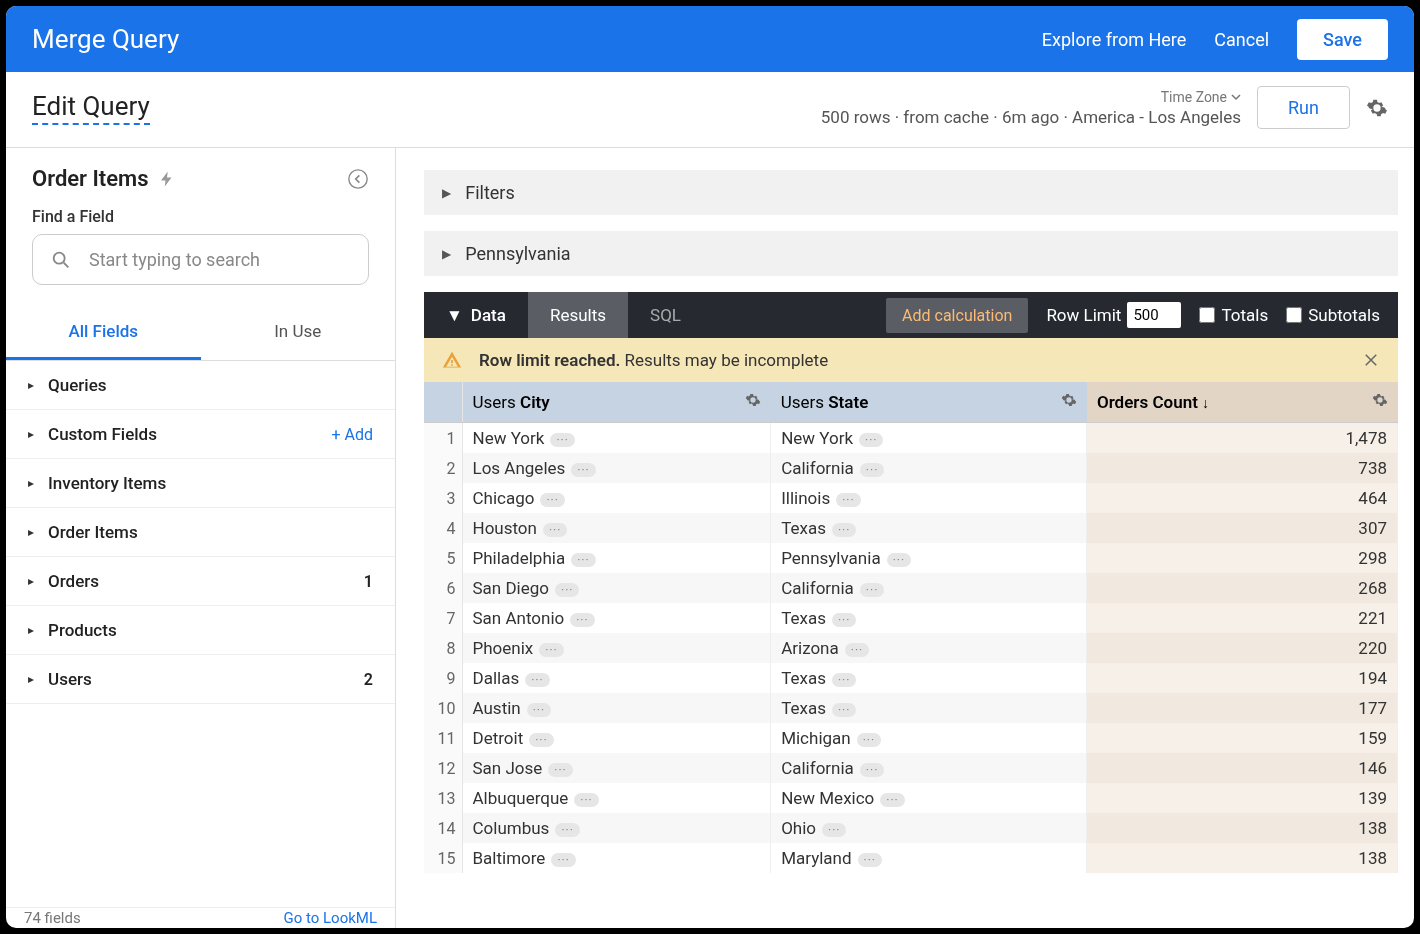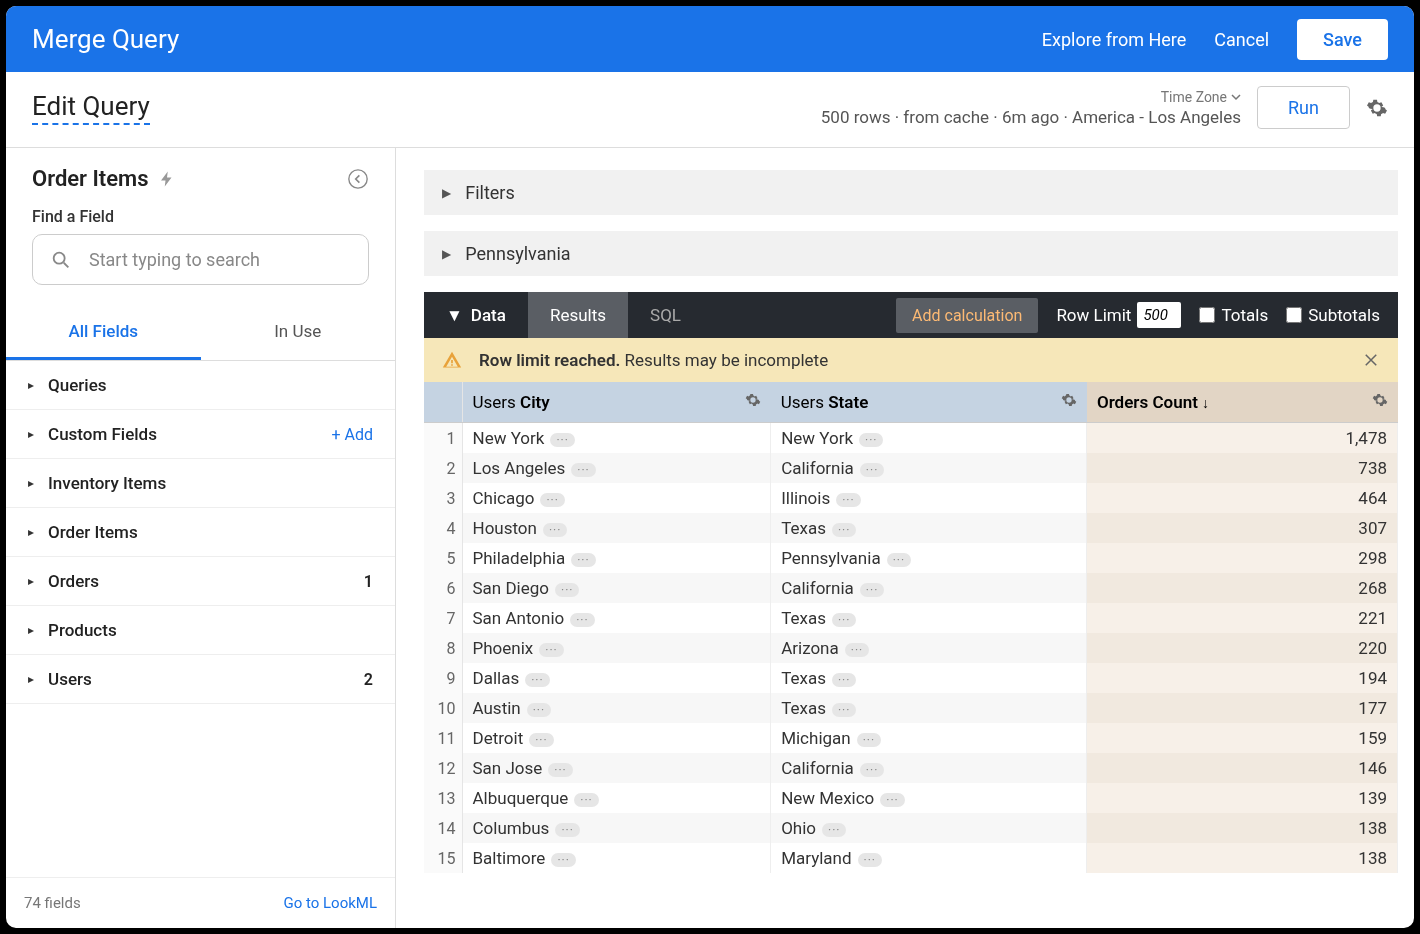--- a/index.html
+++ b/index.html
@@ -34,38 +34,38 @@
 .search-icon { position: absolute; left: 18px; top: 50%; transform: translateY(-50%); color: #888; }
 .tabs { display: flex; border-bottom: 1px solid #ddd; }
 .tab { flex: 1; text-align: center; padding: 16px 0; font-size: 17px; color: #555; cursor: pointer; }
 .tab.active { color: #1a73e8; border-bottom: 3px solid #1a73e8; font-weight: 500; }
 .field-list { flex: 1; overflow-y: auto; }
 .field-group { display: flex; align-items: center; padding: 14px 22px; border-bottom: 1px solid #eee; cursor: pointer; gap: 14px; }
 .field-group .caret { color: #333; font-size: 12px; }
 .field-group-name { font-size: 17px; color: #222; font-weight: 500; }
 .field-group .count { margin-left: auto; font-weight: 600; color: #222; }
 .field-group .add-link { margin-left: auto; color: #1a73e8; font-size: 16px; display: flex; align-items: center; gap: 4px; }
-.sidebar-footer { display: flex; padding: 16px 18px; font-size: 15px; color: #777; border-top: 1px solid #eee; }
+.sidebar-footer { display: flex; padding: 1px 18px; font-size: 15px; color: #777; border-top: 1px solid #eee; }
 .lookml-link { margin-left: auto; color: #1a73e8; cursor: pointer; }
 
 .content { flex: 1; padding: 22px 16px 0 28px; display: flex; flex-direction: column; overflow: hidden; }
 .collapsible { background: #f1f1f1; padding: 12px 18px; display: flex; align-items: center; gap: 14px; font-size: 18px; color: #333; margin-bottom: 16px; cursor: pointer; }
 .collapsible .caret { color: #555; font-size: 12px; }
 .visualization-bar { margin-bottom: 16px; }
 
 .data-bar { background: #262a30; color: #fff; display: flex; align-items: center; height: 46px; font-size: 17px; }
 .data-bar-left { display: flex; align-items: center; height: 100%; }
 .data-tab { padding: 0 22px; height: 100%; display: flex; align-items: center; cursor: pointer; gap: 8px; }
 .data-tab.data-main { font-weight: 500; }
 .data-tab.results { background: #5a5e64; }
 .data-tab.sql { color: #aaa; }
 .data-bar-right { margin-left: auto; display: flex; align-items: center; gap: 18px; padding-right: 18px; }
 .calc-btn { background: #5a5e64; color: #fdba74; border: none; padding: 8px 16px; font-size: 16px; cursor: pointer; border-radius: 2px; }
 .row-limit-wrap { display: flex; align-items: center; gap: 6px; }
-.row-limit-input { width: 44px; padding: 4px 6px; font-size: 15px; border: none; border-radius: 2px; font-style: italic; }
+.row-limit-input { width: 54px; padding: 4px 6px; font-size: 15px; border: none; border-radius: 2px; }
 .check-wrap { display: flex; align-items: center; gap: 6px; cursor: pointer; }
 .check-wrap input { width: 16px; height: 16px; }
 
 .warning-bar { background: #f6e7b9; color: #333; padding: 12px 18px; display: flex; align-items: center; gap: 17px; font-size: 17px; }
 .warning-bar .warn-icon { color: #e8a23a; }
 .warning-bar .close { margin-left: auto; color: #666; cursor: pointer; }
 .warn-bold { font-weight: 600; }
 
 .data-table { flex: 1; overflow: auto; }
 table { width: 100%; border-collapse: collapse; font-size: 17px; }

